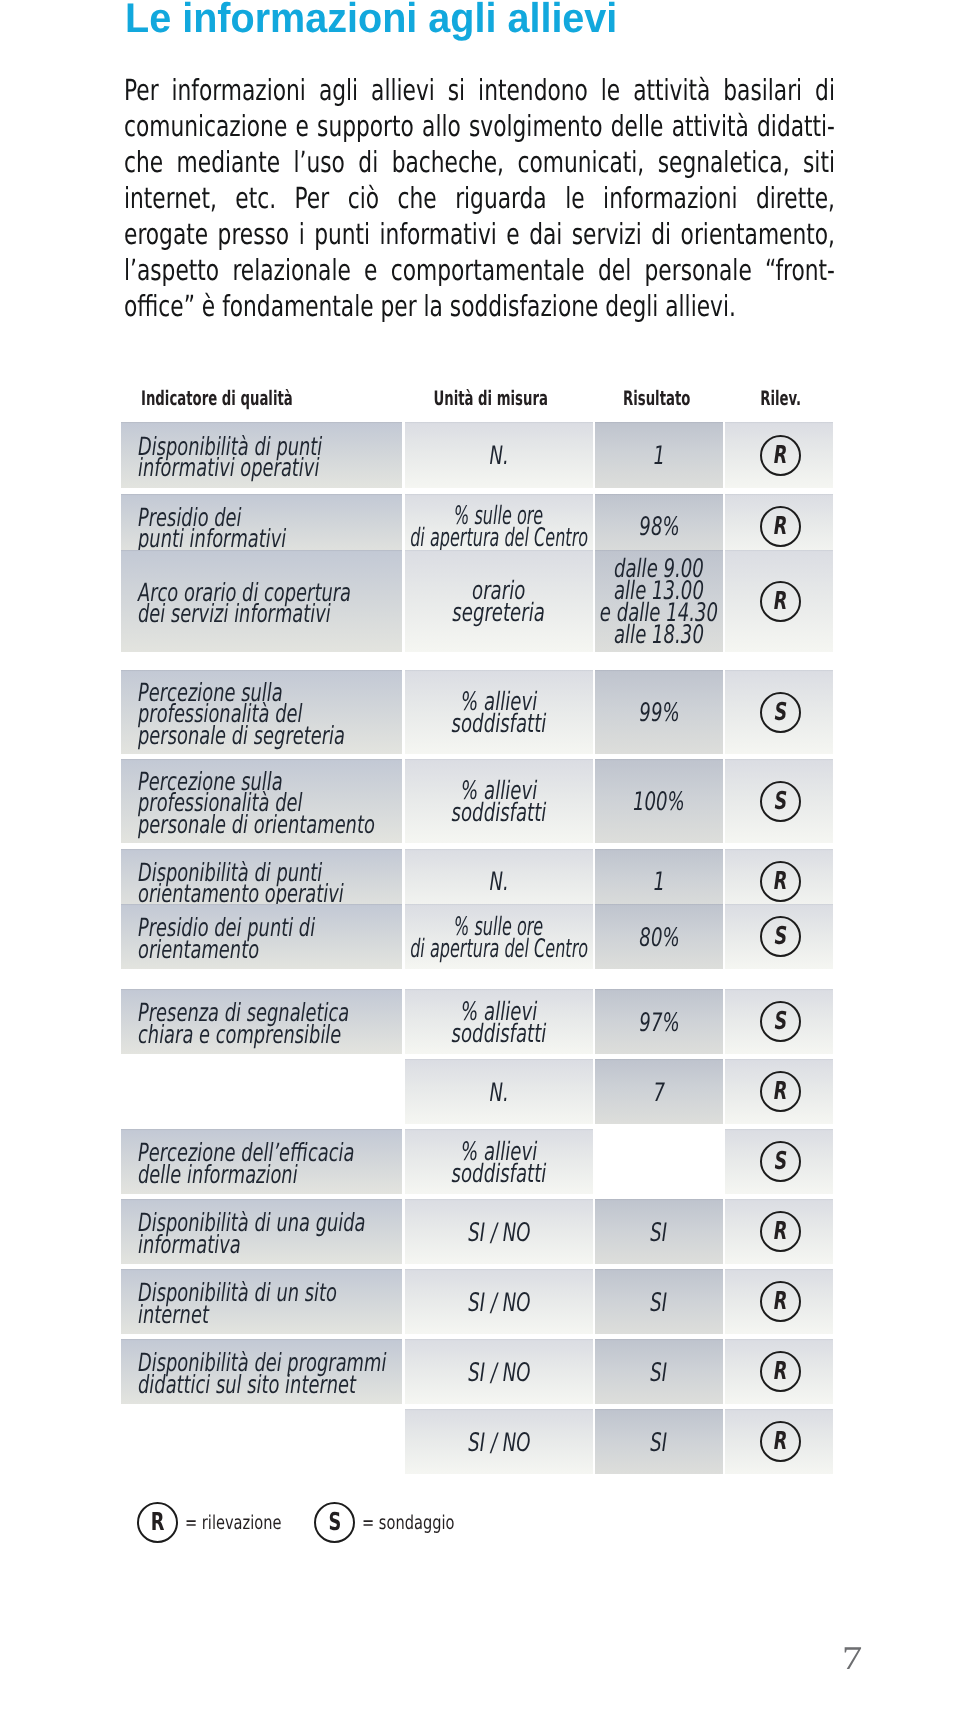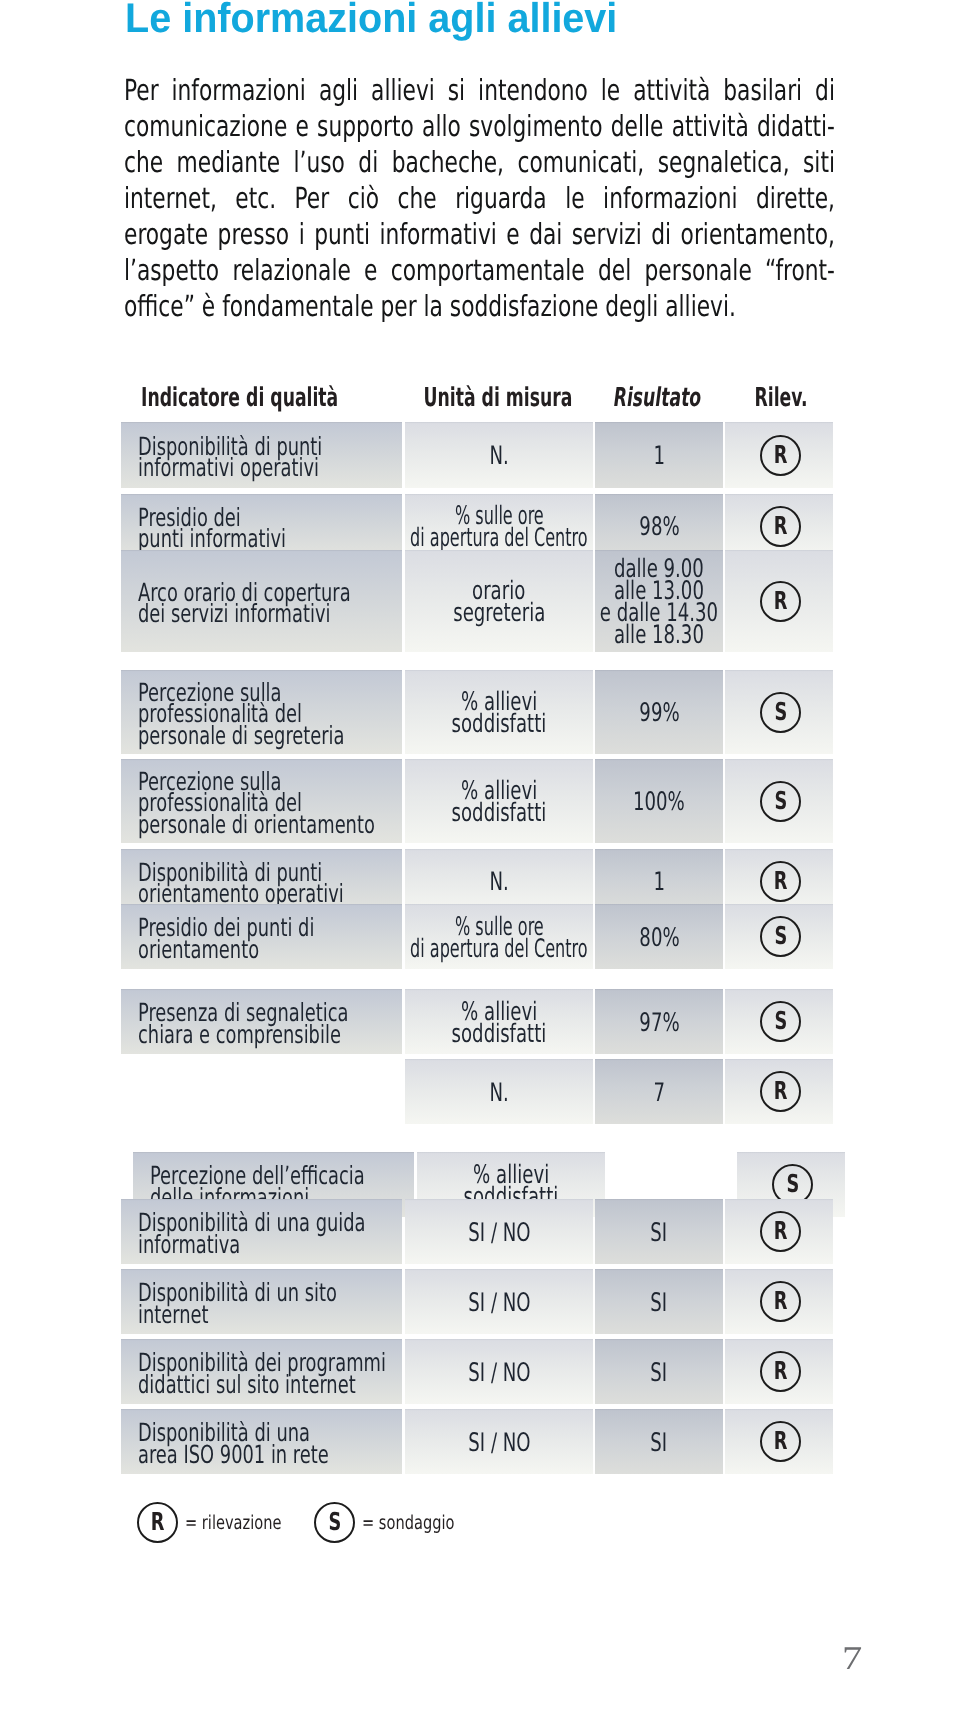--- a/index.html
+++ b/index.html
@@ -22,26 +22,26 @@
       transform:scaleX(0.8335);transform-origin:left top;}
   #intro .ln{width:853px;font-size:29px;line-height:36px;color:#151617;
       text-align:justify;text-align-last:justify;white-space:pre-wrap;}
   #intro .ln.last{text-align-last:left;}
 
   
   #quality-table{position:absolute;left:121px;top:383px;width:712px;}
   .thead{position:relative;height:39px;}
   .thead .hcell{padding-top:3px;}
   .thead .hcell{position:absolute;top:0;font-family:"DejaVu Sans Condensed","DejaVu Sans",sans-serif;
-      font-weight:bold;font-size:26px;line-height:24px;color:#231f20;white-space:nowrap;}
+      font-weight:bold;font-size:20px;line-height:24px;color:#231f20;white-space:nowrap;}
   .thead .hcell>span{display:inline-block;transform:scaleX(0.737);}
   .thead .h0{left:20px;text-align:left;}
   .thead .h0>span{transform-origin:left top;}
   .thead .h1{left:276px;width:188px;text-align:center;}
-  .thead .h2{left:472px;width:128px;text-align:center;font-style:italic;}
+  .thead .h2{left:472px;width:128px;text-align:center;}
   .thead .h3{left:606px;width:108px;text-align:center;}
 
   .trow{position:relative;width:712px;}
   .tcell{position:absolute;top:0;height:100%;box-sizing:border-box;
       display:flex;flex-direction:column;justify-content:center;}
   .cell-ind{left:0;width:281px;align-items:flex-start;padding-left:17px;
       background:linear-gradient(to bottom,#b4b9c4 0px,#c3c9d5 1.6px,#d1d5d9 45%,#e3e4df 100%);}
   .cell-unit{left:284px;width:188px;align-items:center;
       background:linear-gradient(to bottom,#cccfd7 0px,#dbdde3 1.6px,#e7e9e9 45%,#f5f6f2 100%);}
   .cell-res{left:474px;width:128px;align-items:center;
@@ -93,21 +93,21 @@
       <div class="ln last">office” è fondamentale per la soddisfazione degli allievi.</div>
     </div>
 
   <div id="quality-table">
     <div class="thead">
       <div class="hcell h0"><span>Indicatore di qualità</span></div>
       <div class="hcell h1"><span>Unità di misura</span></div>
       <div class="hcell h2"><span>Risultato</span></div>
       <div class="hcell h3"><span>Rilev.</span></div>
     </div>
-    <div id="tbody" style="position: relative; height: 1092px;">
+    <div id="tbody" style="position: relative; height: 1092px; font-style: italic;">
         <div class="trow" style="position: absolute; left: 0px; top: 0px; height: 66px;">
           <div class="tcell cell-ind">
             <div class="tx">Disponibilità di punti</div>
             <div class="tx">informativi operativi</div>
           </div>
           <div class="tcell cell-unit">
             <div class="tx">N.</div>
           </div>
           <div class="tcell cell-res">
             <div class="tx">1</div>
@@ -254,21 +254,21 @@
           </div>
           <div class="tcell cell-res">
             <div class="tx">7</div>
           </div>
           <div class="tcell cell-met">
             <div class="badge">
               <span>R</span>
             </div>
           </div>
         </div>
-        <div class="trow" style="position: absolute; left: 12px; top: 707px; height: 65px; margin-top: 23px;">
+        <div class="trow" style="position: absolute; left: 0px; top: 707px; height: 65px;">
           <div class="tcell cell-ind">
             <div class="tx">Percezione dell’efficacia</div>
             <div class="tx">delle informazioni</div>
           </div>
           <div class="tcell cell-unit">
             <div class="tx">% allievi</div>
             <div class="tx">soddisfatti</div>
           </div>
           <div class="tcell cell-met">
             <div class="badge">
@@ -321,24 +321,20 @@
           <div class="tcell cell-res">
             <div class="tx">SI</div>
           </div>
           <div class="tcell cell-met">
             <div class="badge">
               <span>R</span>
             </div>
           </div>
         </div>
         <div class="trow" style="position: absolute; left: 0px; top: 987px; height: 65px;">
-          <div class="tcell cell-ind">
-            <div class="tx">Disponibilità di una</div>
-            <div class="tx">area ISO 9001 in rete</div>
-          </div>
           <div class="tcell cell-unit">
             <div class="tx">SI / NO</div>
           </div>
           <div class="tcell cell-res">
             <div class="tx">SI</div>
           </div>
           <div class="tcell cell-met">
             <div class="badge">
               <span>R</span>
             </div>

